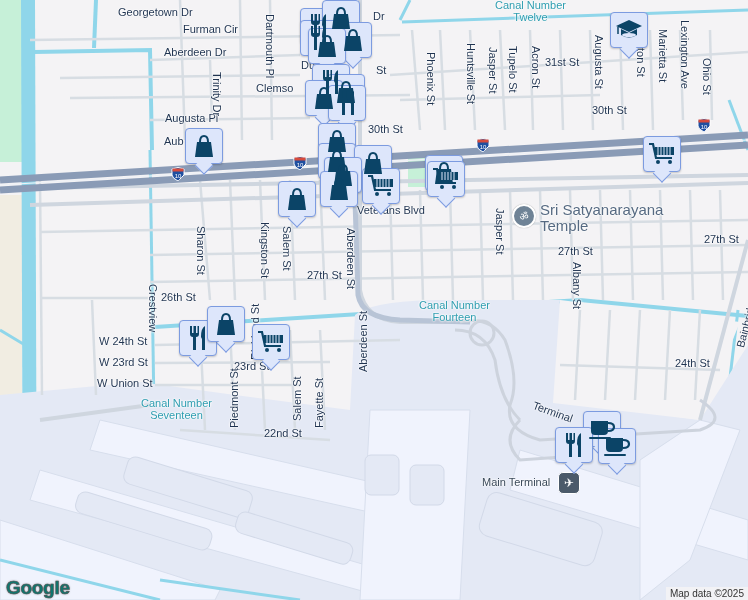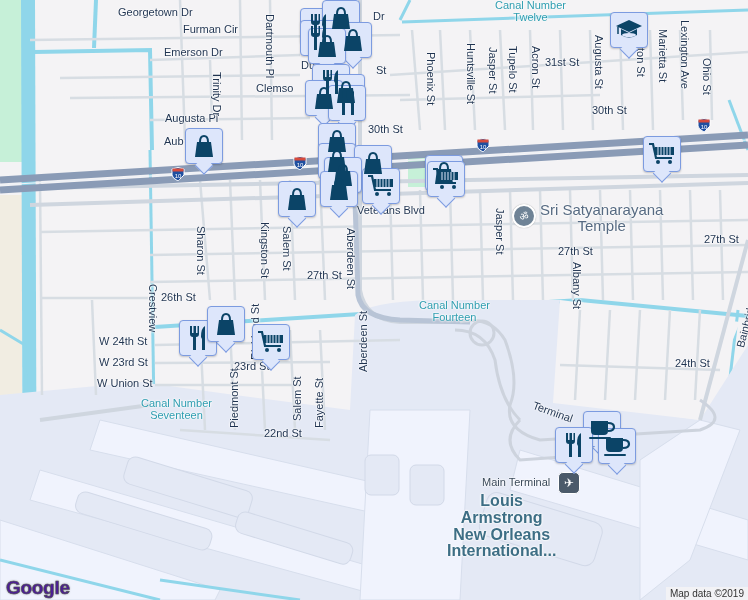--- a/index.html
+++ b/index.html
@@ -2,28 +2,28 @@
 <html><head>
 <meta charset="utf-8">
 <style>
   html, body { margin:0; padding:0; }
   body { width:748px; height:600px; overflow:hidden; background:#f4f3f5; font-family:"Liberation Sans", sans-serif; }
   #map { position:relative; width:748px; height:600px; overflow:hidden; background:#f4f3f5; }
   #map svg.base { position:absolute; left:0; top:0; }
   .lbl { position:absolute; color:#1f3350; font-size:11px; white-space:nowrap; line-height:1; transform-origin:0 0; text-shadow:0 0 2px #fff,0 0 2px #fff,0 0 3px #fff; }
   .lbl.v { transform:rotate(90deg); }
   .lbl.water { color:#2e9db0; font-size:11px; text-align:center; line-height:1.1; }
-  .lbl.poi { color:#566a82; font-size:15px; line-height:1.05;text-align:center; }
+  .lbl.poi { color:#566a82; font-size:15px; line-height:1.05; }
   .lbl.airport { color:#3d6e85; font-size:16px; font-weight:bold; text-align:center; line-height:1.05; }
   .lbl.small { color:#3b4a5a; font-size:11px; }
   .pin { position:absolute; width:36px; height:34px; background:#dde6fb; border:1.5px solid #7c9be0; border-radius:4px; box-shadow:0 1px 2px rgba(0,0,0,.2); display:flex; align-items:center; justify-content:center; cursor:pointer; }
   .pin::after { content:""; position:absolute; left:50%; bottom:-9px; width:12px; height:12px; background:#dde6fb; border-right:1.5px solid #7c9be0; border-bottom:1.5px solid #7c9be0; transform:translateX(-50%) rotate(45deg); }
   .pin svg { position:relative; z-index:1; }
   .shield { position:absolute; width:14px; height:15px; }
-  .google { position:absolute; left:6px; top:577px; font-size:19px; font-weight:bold; color:#4c1d95; -webkit-text-stroke:0.6px #555; text-shadow:0 0 2px #666; letter-spacing:-0.3px; }
+  .google { position:absolute; left:6px; top:577px; font-size:19px; font-weight:bold; color:#0f766e; -webkit-text-stroke:0.6px #555; text-shadow:0 0 2px #666; letter-spacing:-0.3px; }
   .attribution { position:absolute; right:0; bottom:0; background:rgba(244,243,245,.85); font-size:10px; color:#333; padding:1px 4px; }
   .temple-ic { position:absolute; width:20px; height:20px; border-radius:50%; background:#6f8396; border:2px solid #fff; box-shadow:0 0 1px #999; color:#fff; font-size:10px; display:flex; align-items:center; justify-content:center; }
   .airport-ic { position:absolute; width:20px; height:20px; border-radius:5px; background:#4b5a6a; border:1.5px solid #fff; color:#fff; font-size:12px; display:flex; align-items:center; justify-content:center; }
 </style>
 </head>
 <body>
 
 <div id="map">
   <svg class="base" width="748" height="600" viewBox="0 0 748 600">
 
@@ -173,21 +173,21 @@
     <text x="7" y="12" text-anchor="middle" font-size="6" fill="#fff" font-family="Liberation Sans, sans-serif">10</text>
   </svg>
   <svg class="shield" style="left:697px;top:117px" viewBox="0 0 14 15">
     <path d="M1 3 Q7 0 13 3 L13 9 Q7 15 7 15 Q1 12 1 9 Z" fill="#1f4fa0" stroke="#fff" stroke-width="1"></path>
     <rect x="1.5" y="2.5" width="11" height="3" fill="#d64a3c"></rect>
     <text x="7" y="12" text-anchor="middle" font-size="6" fill="#fff" font-family="Liberation Sans, sans-serif">10</text>
   </svg>
 
   <div class="lbl" style="left:118px;top:7px">Georgetown Dr</div>
   <div class="lbl" style="left:183px;top:24px">Furman Cir</div>
-  <div class="lbl" style="left:164px;top:47px">Emerson Dr</div>
+  <div class="lbl" style="left:164px;top:47px">Aberdeen Dr</div>
   <div class="lbl" style="left:301px;top:60px">Duke</div>
   <div class="lbl" style="left:256px;top:83px">Clemso</div>
   <div class="lbl" style="left:165px;top:113px">Augusta Pl</div>
   <div class="lbl" style="left:164px;top:136px">Aub</div>
   <div class="lbl" style="left:373px;top:11px">Dr</div>
   <div class="lbl" style="left:376px;top:65px">St</div>
   <div class="lbl" style="left:368px;top:124px">30th St</div>
   <div class="lbl" style="left:592px;top:105px">30th St</div>
   <div class="lbl" style="left:545px;top:57px">31st St</div>
   <div class="lbl" style="left:357px;top:205px">Veterans Blvd</div>
@@ -234,24 +234,20 @@
   <div class="lbl water" style="left:419px;top:299px;white-space:pre">Canal Number
 Fourteen</div>
   <div class="lbl water" style="left:141px;top:397px;white-space:pre">Canal Number
 Seventeen</div>
 
   <div class="temple-ic" style="left:512px;top:204px">ॐ</div>
   <div class="lbl poi" style="left:540px;top:202px;white-space:pre">Sri Satyanarayana
 Temple</div>
   <div class="airport-ic" style="left:558px;top:472px">✈</div>
   <div class="lbl small" style="left:482px;top:477px">Main Terminal</div>
-  <div class="lbl airport" style="left:447px;top:493px;white-space:pre">Louis
-Armstrong
-New Orleans
-International...</div>
 
   <div id="markers">
       <div class="pin" style="left: 300px; top: 8px;">
         <span style="display: flex;">
           <svg width="22" height="26" viewBox="0 0 22 26">
             <path d="M3 1 L3 9 Q3 12 6 12 L6 25 L9 25 L9 12 Q12 12 12 9 L12 1 L10.5 1 L10.5 8 L9 8 L9 1 L6.5 1 L6.5 8 L5 8 L5 1 Z" fill="#0b4467"></path>
             <path d="M15 25 L18 25 L18 1 Q14 3 14 12 L15 14 Z" fill="#0b4467"></path>
           </svg>
         </span>
       </div>
@@ -475,14 +471,14 @@
           <svg width="28" height="22" viewBox="0 0 28 22">
             <path d="M3 3 L20 3 L20 13 Q20 17 16 17 L7 17 Q3 17 3 13 Z" fill="#0b4467"></path>
             <path d="M20 5 Q26 5 26 9 Q26 13 20 13" stroke="#0b4467" stroke-width="2.2" fill="none"></path>
             <rect x="1" y="19" width="22" height="2" rx="1" fill="#0b4467"></rect>
           </svg>
         </span>
       </div>
     </div>
 
   <div class="google">Google</div>
-  <div class="attribution">Map data ©2019</div>
+  <div class="attribution">Map data ©2025</div>
 </div>
 
 </body></html>

